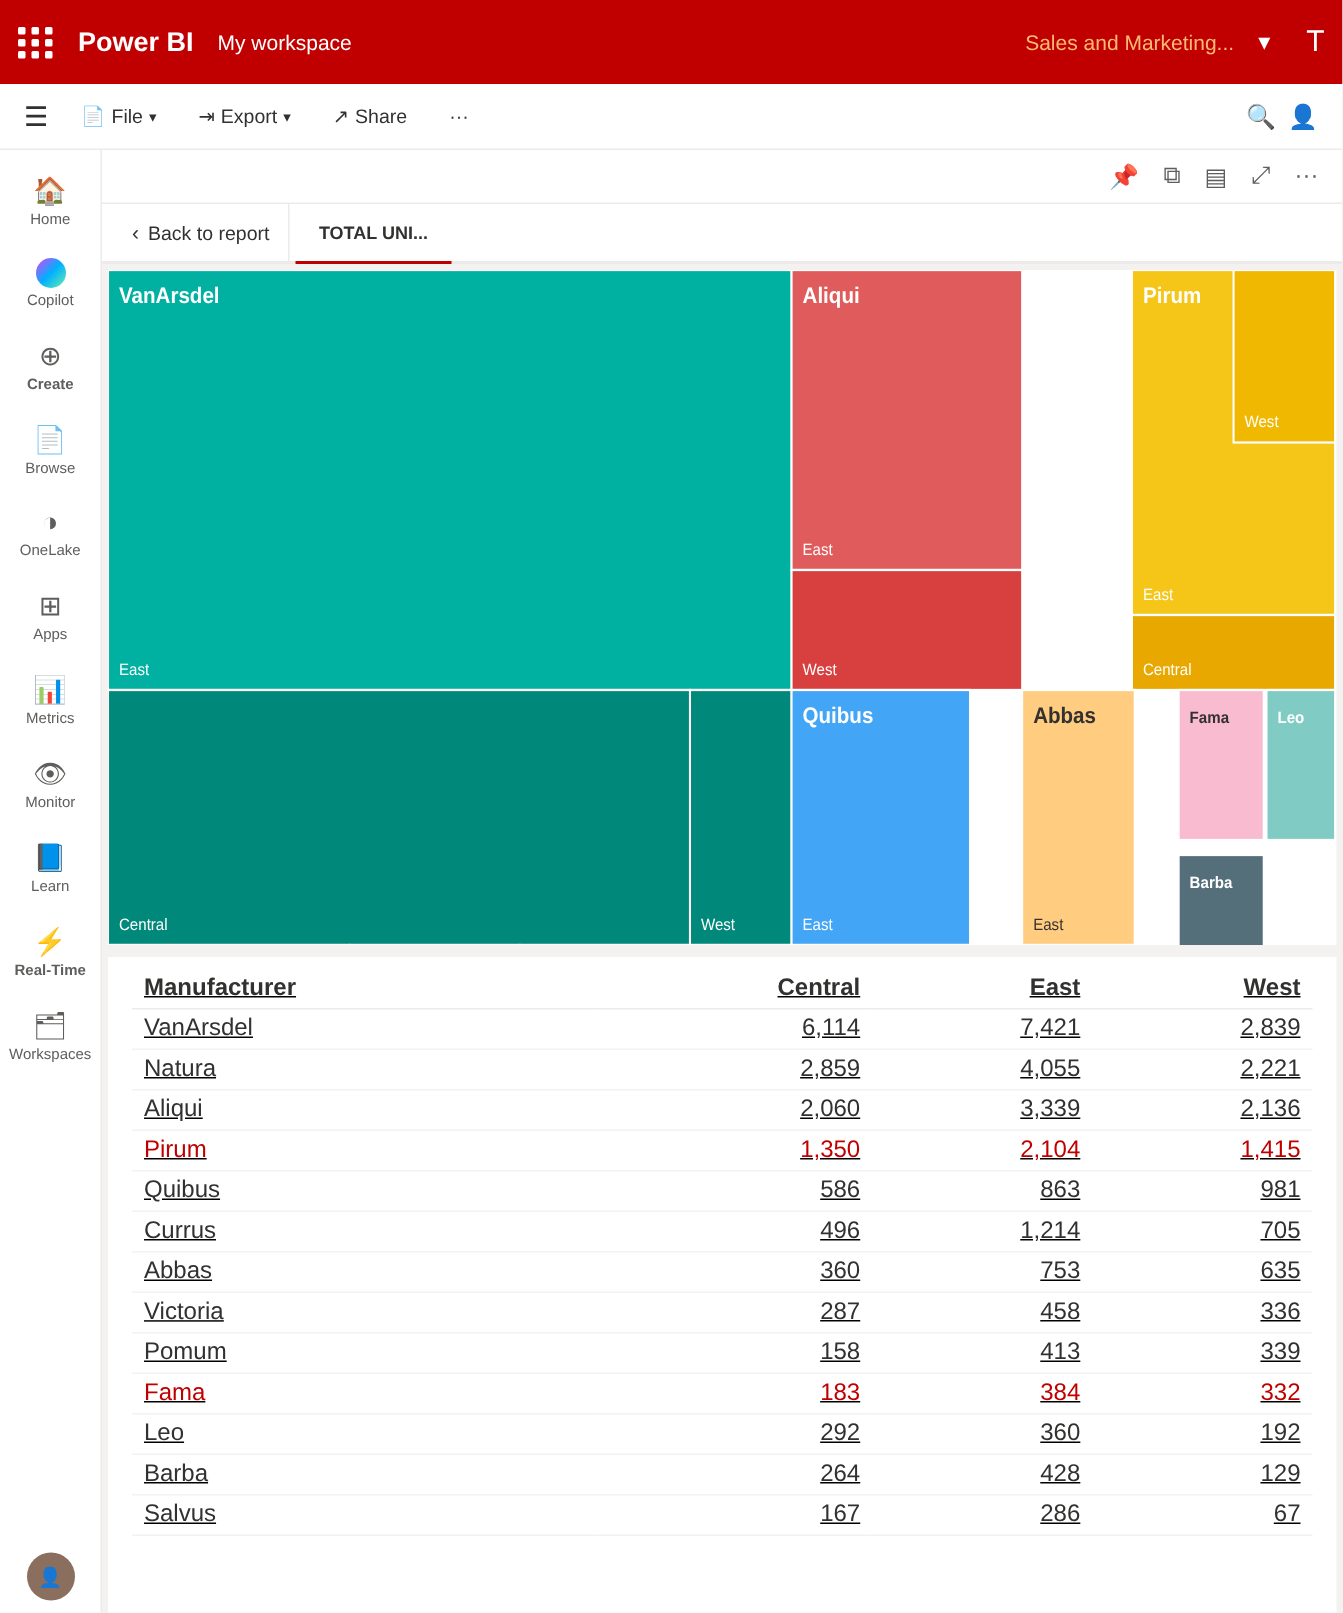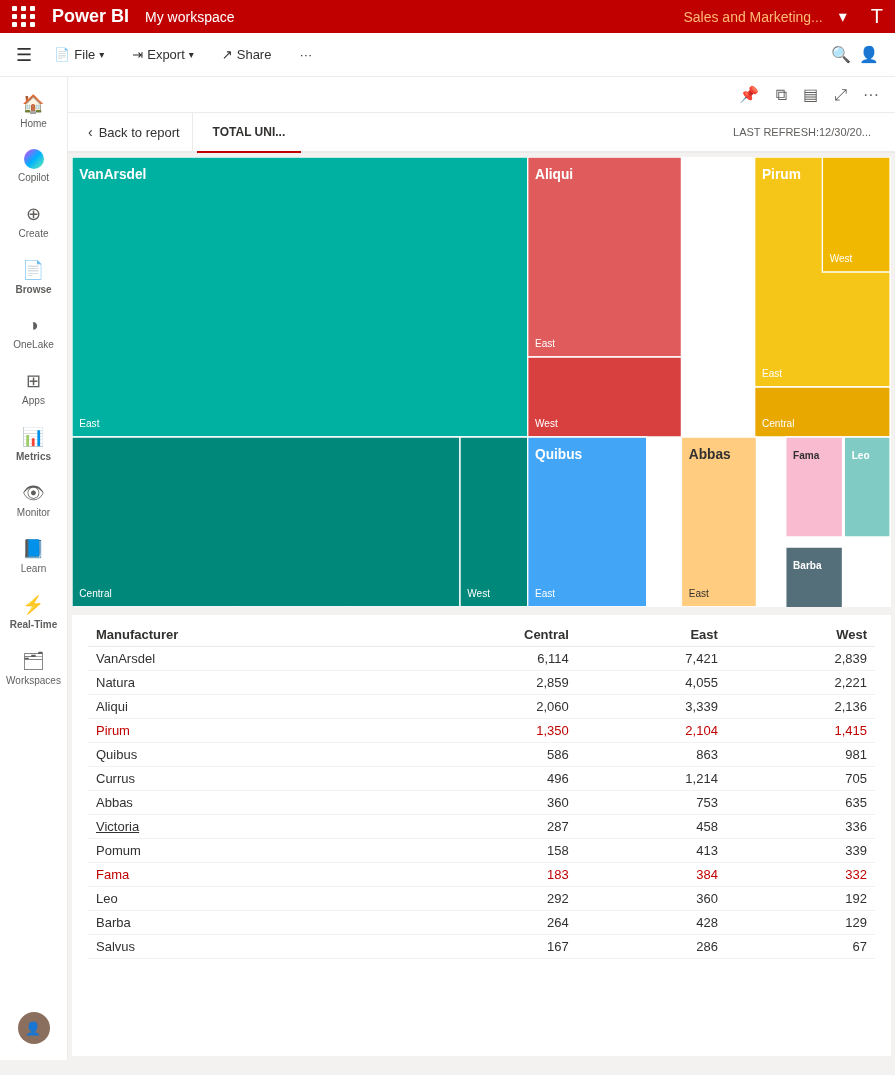--- a/index.html
+++ b/index.html
@@ -1,21 +1,21 @@
 <!DOCTYPE html>
 <html><head>
   <meta charset="utf-8">
   <style>
     * { margin: 0; padding: 0; box-sizing: border-box; }
     body { font-family: 'Segoe UI', Arial, sans-serif; width: 895px; height: 1075px; overflow: hidden; background: #f3f2f1; }
 
     
     .top-bar {
       background: #c00000;
-      height: 33px;
+      height: 56px;
       display: flex;
       align-items: center;
       padding: 0 12px;
       gap: 16px;
     }
     .dots-grid { display: grid; grid-template-columns: repeat(3,6px); gap: 3px; }
     .dot { width: 5px; height: 5px; background: white; border-radius: 1px; }
 
     
     .toolbar {
@@ -152,21 +152,22 @@
     .table-container {
       background: white;
       margin: 4px;
       flex: 1;
       overflow: auto;
       padding: 8px 16px;
     }
     table {
       border-collapse: collapse;
       width: 100%;
-      font-size: 13px;
+      font-size: 16px;
+      text-decoration: underline;
     }
     thead th {
       text-align: right;
       padding: 4px 8px;
       font-weight: 600;
       color: #323130;
       border-bottom: 1px solid #edebe9;
     }
     thead th:first-child { text-align: left; }
     tbody td {
@@ -238,37 +239,37 @@
     <div class="sidebar-item">
       <span class="sidebar-icon">🏠</span>
       <span style="font-size:10px;">Home</span>
     </div>
     <div class="sidebar-item">
       <span class="sidebar-icon" style="width:20px;height:20px;background:linear-gradient(135deg,#e040fb,#00b0ff,#69f0ae);border-radius:50%;display:inline-block;"></span>
       <span style="font-size:10px;">Copilot</span>
     </div>
     <div class="sidebar-item">
       <span class="sidebar-icon">⊕</span>
-      <span style="font-size:10px;">Create</span>
+      <span style="font-size:10px;font-weight:bold;">Create</span>
     </div>
     <div class="sidebar-item">
       <span class="sidebar-icon">📄</span>
-      <span style="font-size:10px;font-weight:bold;">Browse</span>
+      <span style="font-size:10px;">Browse</span>
     </div>
     <div class="sidebar-item">
       <span class="sidebar-icon">◑</span>
       <span style="font-size:10px;">OneLake</span>
     </div>
     <div class="sidebar-item">
       <span class="sidebar-icon">⊞</span>
       <span style="font-size:10px;">Apps</span>
     </div>
     <div class="sidebar-item">
       <span class="sidebar-icon">📊</span>
-      <span style="font-size:10px;font-weight:bold;">Metrics</span>
+      <span style="font-size:10px;">Metrics</span>
     </div>
     <div class="sidebar-item">
       <span class="sidebar-icon">👁</span>
       <span style="font-size:10px;">Monitor</span>
     </div>
     <div class="sidebar-item">
       <span class="sidebar-icon">📘</span>
       <span style="font-size:10px;text-align:right;">Learn</span>
     </div>
     <div class="sidebar-item">
@@ -294,23 +295,20 @@
       <span class="icon-btn">···</span>
     </div>
 
     <div class="tab-bar">
       <div class="tab-back">
         <span style="font-size:14px;">‹</span>
         <span>Back to report</span>
       </div>
       <div class="tab-item active">
         <span>TOTAL UNI...</span>
-      </div>
-      <div class="tab-item last-refresh">
-        <span>LAST REFRESH:12/30/20...</span>
       </div>
     </div>
 
     <div class="treemap-container">
       <svg class="treemap-svg" viewBox="0 0 895 450" preserveAspectRatio="none" id="treemap-svg">
       <g>
             <rect x="0" y="0" width="498" height="280" fill="#00b0a0" stroke="white" stroke-width="1.5"></rect>
             <text x="8" y="22" fill="white" font-size="15" font-weight="600" font-family="Segoe UI, Arial, sans-serif">VanArsdel</text>
             <text x="8" y="270" fill="white" font-size="11" font-family="Segoe UI, Arial, sans-serif">East</text>
           </g>

